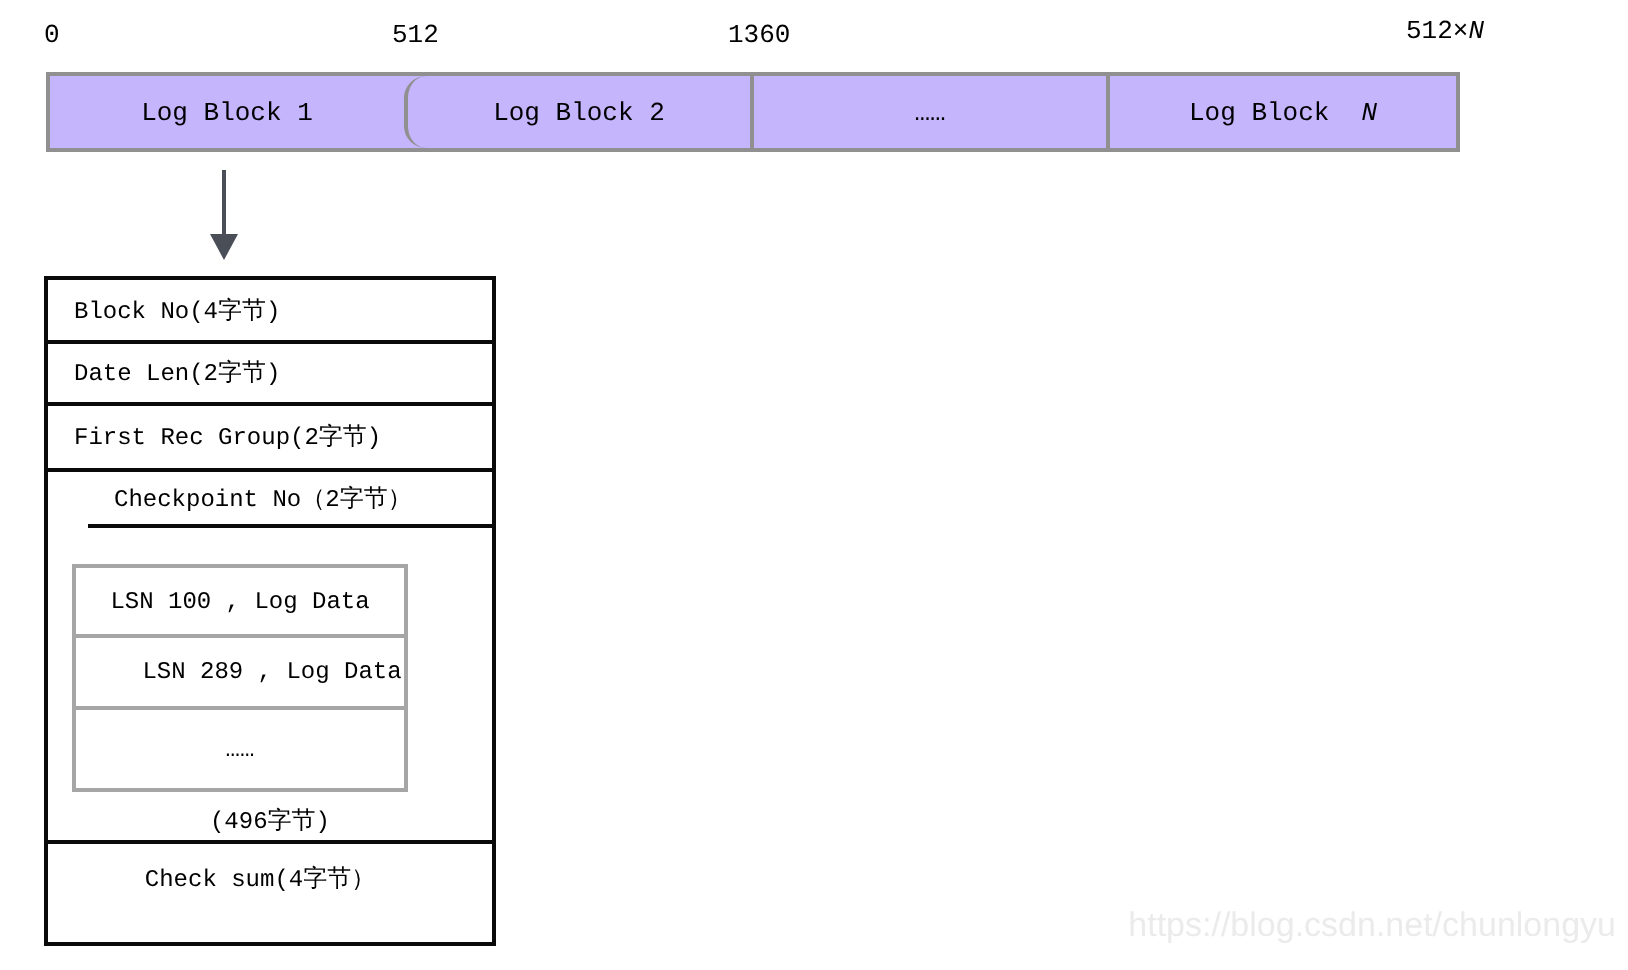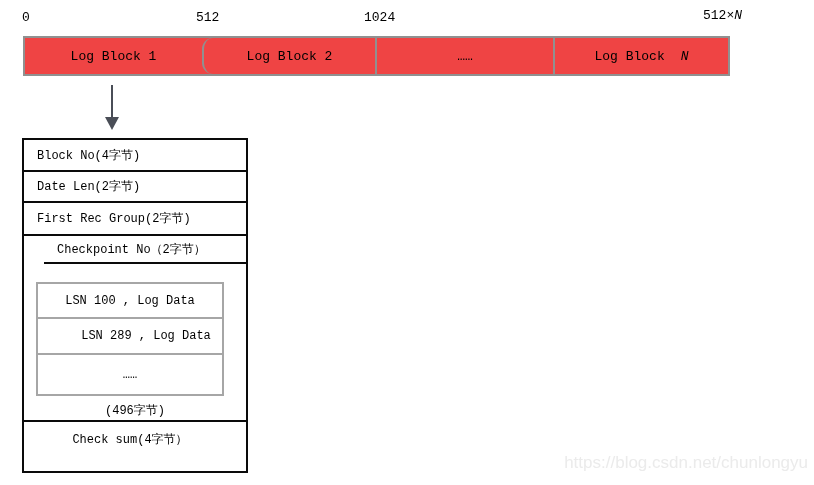--- a/index.html
+++ b/index.html
@@ -30,21 +30,21 @@
 
   
   .topbar {
     position: absolute;
     left: 23px;
     top: 36px;
     width: 707px;
     height: 40px;
     border: 2px solid #909090;
     display: flex;
-    background: #ef4444;
+    background: #c4b5fd;
     text-align: center;
   }
   .topbar .cell {
     display: flex;
     align-items: center;
     justify-content: center;
     font-size: 13px;
     white-space: nowrap;
   }
   .topbar .cell + .cell { border-left: 2px solid #909090; }
@@ -107,21 +107,21 @@
     border-bottom: none;
     padding: 9px 10px 0 0;
     display: block;
     text-align: center;
     font-size: 12px;
   }
 
   
   .records-box {
     margin: 17px 0 0 12px;
-    width: 188px;
+    width: 168px;
     height: 114px;
     border: 2px solid #a6a6a6;
     display: flex;
     flex-direction: column;
     background: #ffffff;
   }
   .record-row {
     display: flex;
     align-items: center;
     justify-content: center;
@@ -149,21 +149,21 @@
     white-space: nowrap;
   }
 </style>
 </head>
 <body>
 
 <div class="canvas">
 
   <div class="tick tick-0">0</div>
   <div class="tick tick-512">512</div>
-  <div class="tick tick-1024">1024</div>
+  <div class="tick tick-1024">1360</div>
   <div class="tick tick-n"><span>512×</span><span class="italic">N</span></div>
 
   <div class="topbar">
     <div class="cell cell-1">
         <span>Log Block 1</span>
       </div>
     <div class="cell cell-2">
         <span>Log Block 2</span>
       </div>
     <div class="cell cell-3">

